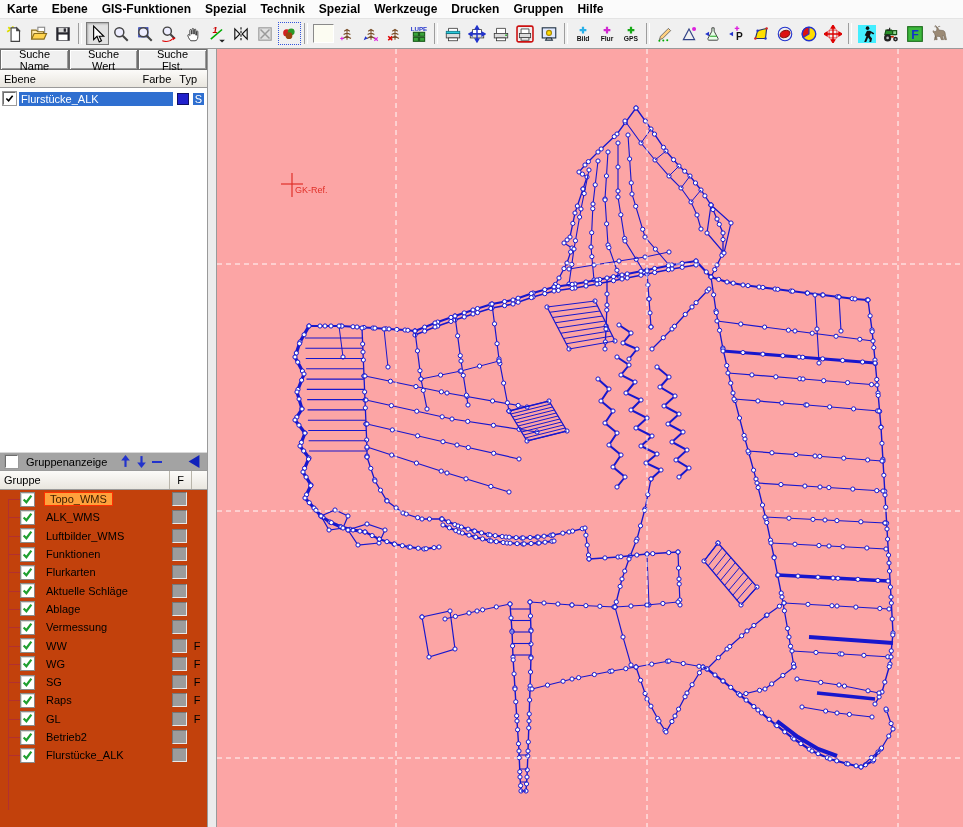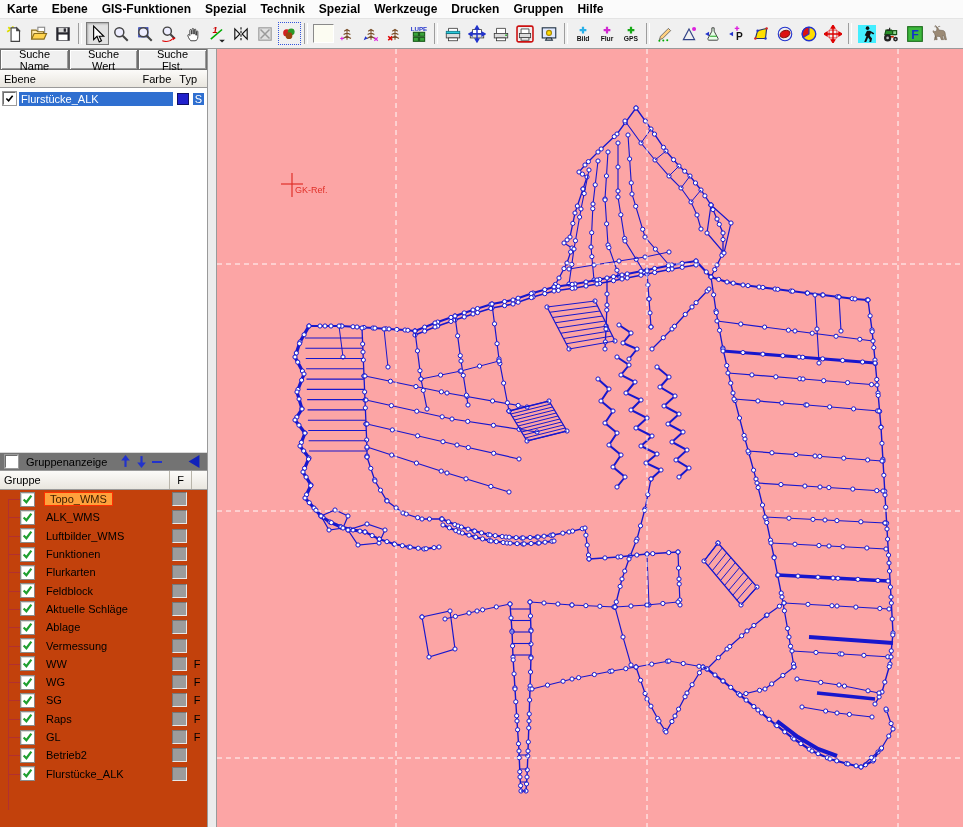--- a/index.html
+++ b/index.html
@@ -41,21 +41,21 @@
   .layerlist{height:364px;background:#fff;overflow:hidden;padding-top:2px;box-sizing:border-box;}
   .lrow{height:17px;display:flex;align-items:center;padding:0 3px;}
   .cb{width:11px;height:11px;background:#fff;border:1px solid;
       border-color:#6d6d6d #fff #fff #6d6d6d;box-shadow:0 0 0 1px #9a9a9a;
       display:flex;align-items:center;justify-content:center;margin-right:3px;flex:0 0 auto;}
   .lname{flex:1;background:#2f6fd0;color:#fff;padding:1px 2px;margin-right:4px;
          white-space:nowrap;overflow:hidden;}
   .lswatch{width:10px;height:10px;background:#2121cc;border:1px solid #101066;margin-right:4px;flex:0 0 auto;}
   .ltyp{width:11px;background:#2f6fd0;color:#fff;text-align:center;}
 
-  .gctrl{height:19px;background:#737373;border-top:1px solid #d8d8d8;border-bottom:1px solid #9a9a9a;
+  .gctrl{height:19px;background:#a3a3a3;border-top:1px solid #d8d8d8;border-bottom:1px solid #9a9a9a;
          display:flex;align-items:center;padding:0 5px;box-sizing:border-box;}
   .gctrl .lbl{margin:0 10px 0 5px;}
   .gbtn{width:16px;height:15px;display:flex;align-items:center;justify-content:center;background:transparent;border:none;padding:0;}
   .gspacer{flex:1;}
 
   .ghead{height:18px;display:flex;align-items:stretch;background:linear-gradient(#fcfbf9,#e9e6df);
          border-bottom:1px solid #9a9a9a;}
   .ghead .hc{display:flex;align-items:center;padding:0 4px;box-sizing:border-box;}
   .ghead .hc1{flex:1;border-right:1px solid #b9b5aa;}
   .ghead .hc2{width:22px;justify-content:center;border-right:1px solid #b9b5aa;}
@@ -475,31 +475,20 @@
             <span class="gf"></span>
           </div>
           <div class="grow">
             <span class="stub"></span>
             <span class="gcheck">
               <svg width="11" height="11" viewBox="0 0 10 10">
                 <path d="M1.5 5l2.5 2.5L8.5 1.5" stroke="#1f9f2f" stroke-width="2" fill="none"></path>
               </svg>
             </span>
             <span class="glabwrap"><span class="glabel">Flurkarten</span></span>
-            <span class="gswatch"></span>
-            <span class="gf"></span>
-          </div>
-          <div class="grow">
-            <span class="stub"></span>
-            <span class="gcheck">
-              <svg width="11" height="11" viewBox="0 0 10 10">
-                <path d="M1.5 5l2.5 2.5L8.5 1.5" stroke="#1f9f2f" stroke-width="2" fill="none"></path>
-              </svg>
-            </span>
-            <span class="glabwrap"><span class="glabel">Feldblock</span></span>
             <span class="gswatch"></span>
             <span class="gf"></span>
           </div>
           <div class="grow">
             <span class="stub"></span>
             <span class="gcheck">
               <svg width="11" height="11" viewBox="0 0 10 10">
                 <path d="M1.5 5l2.5 2.5L8.5 1.5" stroke="#1f9f2f" stroke-width="2" fill="none"></path>
               </svg>
             </span>

